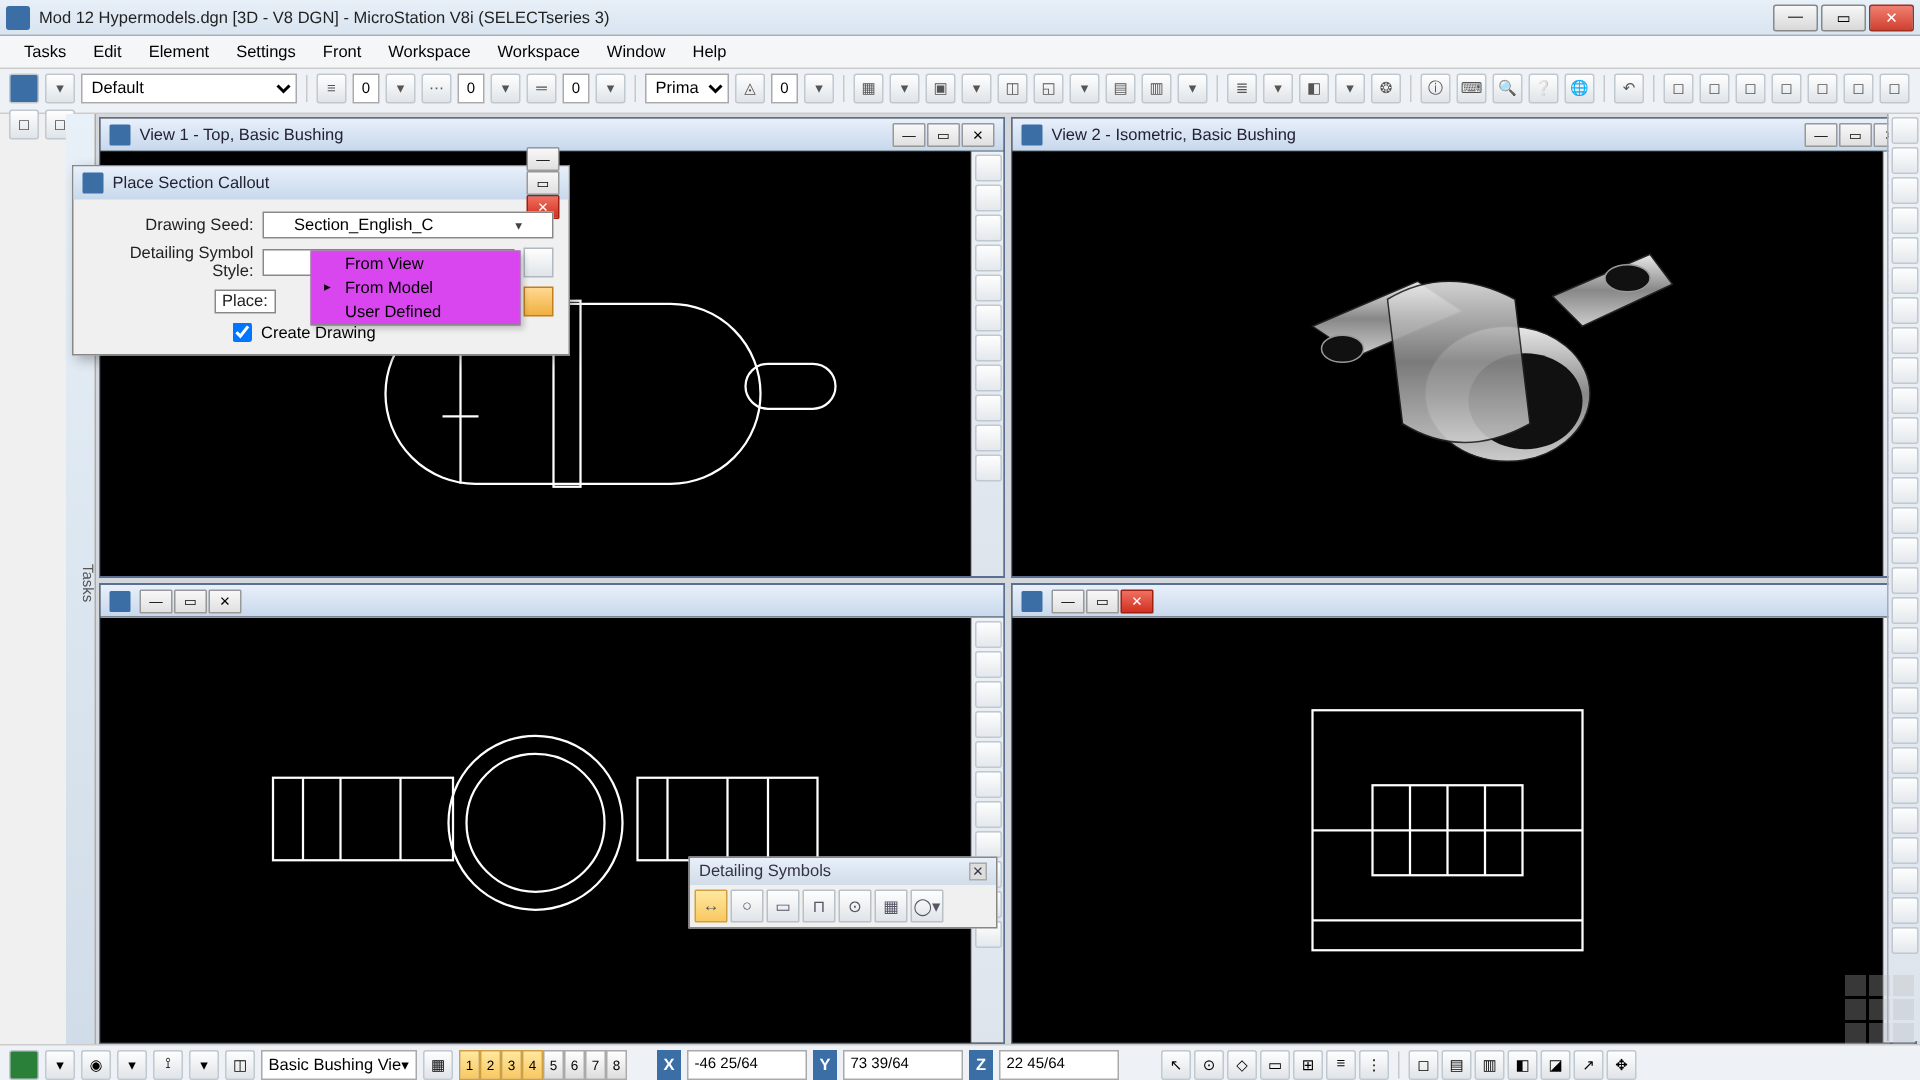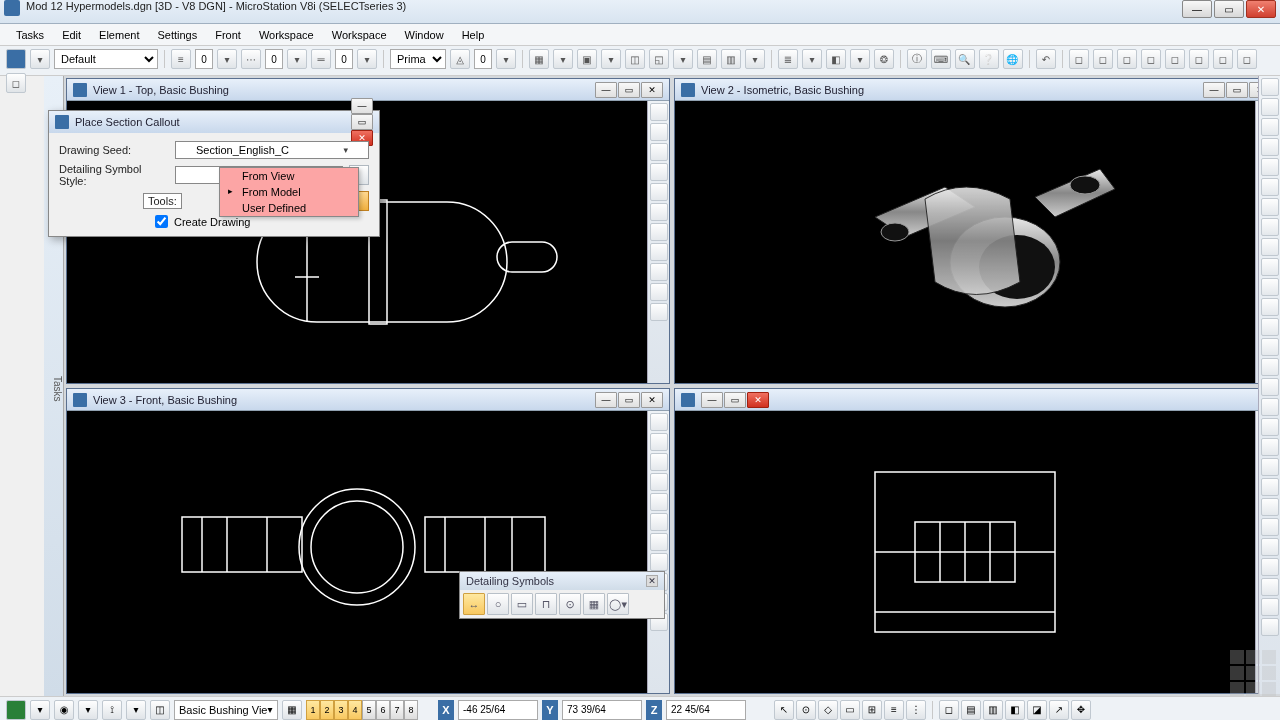--- a/index.html
+++ b/index.html
@@ -1,19 +1,19 @@
 <!DOCTYPE html>
 <html><head>
 <meta charset="utf-8">
 <style>
 * { box-sizing: border-box; margin: 0; padding: 0; font-family: "Segoe UI", Tahoma, sans-serif; font-size: 11px; }
 body { background: #f0f0f0; width: 1280px; height: 720px; overflow: hidden; user-select: none; }
 
 
-.titlebar { height: 24px; background: linear-gradient(#e8f0f8,#d8e4f0); display: flex; align-items: flex-start; padding: 0 4px; border-bottom: 1px solid #a0b0c0; }
+.titlebar { height: 24px; background: linear-gradient(#e8f0f8,#d8e4f0); display: flex; align-items: center; padding: 0 4px; border-bottom: 1px solid #a0b0c0; }
 .titlebar .app-icon { width: 16px; height: 16px; background: #3a6ea5; border-radius: 2px; margin-right: 6px; }
 .titlebar .title { flex: 1; color: #222; }
 .titlebar .winbtns { display: flex; gap: 2px; }
 .winbtn { width: 30px; height: 18px; background: linear-gradient(#f8f8f8,#d8d8d8); border: 1px solid #888; border-radius: 2px; display:flex; align-items:center; justify-content:center; font-size:10px; }
 .winbtn.close { background: linear-gradient(#f08070,#d04030); border-color:#a03020; color:white; }
 
 
 .menubar { height: 22px; background: #f4f6f8; display: flex; align-items: center; padding: 0 8px; gap: 2px; border-bottom: 1px solid #ccc; }
 .menubar span { padding: 2px 8px; cursor: default; }
 
@@ -44,27 +44,27 @@
 .view-row { display:flex; flex:1; }
 .right-tools { width: 22px; background: linear-gradient(#eef2f6,#dde4ec); border-left:1px solid #aab; display:flex; flex-direction:column; align-items:center; padding:2px 0; gap:2px; position:absolute; right:0; top:76px; height:618px; }
 
 
 .dialog { position:absolute; left:48px; top:110px; width:332px; background:#f0f0f0; border:1px solid #888; box-shadow: 3px 3px 8px rgba(0,0,0,0.3); z-index:100; }
 .dlg-title { height:22px; background:linear-gradient(#e8f0fa,#c8d8ec); display:flex; align-items:center; padding:0 6px; }
 .dlg-title .dicn { width:14px; height:14px; background:#3a6ea5; margin-right:6px; border-radius:1px; }
 .dlg-title .dttl { flex:1; font-size:11px; color:#223; }
 .dlg-body { padding: 8px 10px; }
 .dlg-row { display:flex; align-items:center; margin-bottom:4px; gap:6px; }
-.dlg-lbl { width:110px; text-align:left; font-size:11px; color:#222; }
+.dlg-lbl { width:110px; text-align:right; font-size:11px; color:#222; }
 .dlg-lbl.enab { background:#fff; border:1px solid #888; padding: 1px 4px; width:auto; min-width:36px; }
 .dlg-select { flex:1; height:18px; background:#fff; border:1px solid #888; padding:0 20px; font-size:11px; display:flex; align-items:center; justify-content:space-between; }
 .dlg-select::after { content:"▾"; font-size:9px; color:#444; }
 .dlg-chk { display:flex; align-items:center; gap:6px; margin-left:96px; margin-top:4px; }
 .dlg-chk input { width:13px; height:13px; }
-.dlg-menu { position:absolute; left:170px; top:56px; width:140px; background:#fca5a5; border:1px solid #888; box-shadow:2px 2px 4px rgba(0,0,0,0.2); z-index:110; }
+.dlg-menu { position:absolute; left:158px; top:56px; width:140px; background:#d946ef; border:1px solid #888; box-shadow:2px 2px 4px rgba(0,0,0,0.2); z-index:110; }
 .dlg-menu div { padding:2px 8px 2px 22px; font-size:11px; position:relative; }
 .dlg-menu .arrow::before { content:"▸"; position:absolute; left:8px; font-size:9px; }
 .dlg-tool { width:20px; height:20px; background:linear-gradient(#fefefe,#e0e4e8); border:1px solid #b0b8c0; }
 .dlg-tool.orange { background:linear-gradient(#ffd890,#f0b040); border-color:#c08020; }
 
 
 .float-tb { position:absolute; left:395px; top:495px; width:206px; background:#f0f0f0; border:1px solid #888; z-index:90; }
 .float-tb-title { height:18px; background:linear-gradient(#e8f0fa,#d0dce8); display:flex; align-items:center; padding:0 6px; font-size:10px; color:#334; }
 .float-tb-title span:first-child { flex:1; }
 .float-tb-title .fclose { width:12px; height:12px; font-size:9px; display:flex; align-items:center; justify-content:center; background:#ddd; border:1px solid #aaa; }
@@ -108,21 +108,21 @@
   <span>Front</span>
   <span>Workspace</span>
   <span>Workspace</span>
   <span>Window</span>
   <span>Help</span>
 </div>
 
 <div class="toolbars">
   <div class="tb-btn" style="background:#3a6ea5;"></div>
   <div class="tb-btn">▾</div>
-  <select class="tb-select" style="width:104px;"><option>Default</option></select>
+  <select class="tb-select" style="width:144px;"><option>Default</option></select>
   <div class="tb-sep"></div>
   <div class="tb-btn">≡</div>
   <div class="tb-num">0</div>
     <div class="tb-btn">▾</div>
   <div class="tb-btn">⋯</div>
   <div class="tb-num">0</div>
     <div class="tb-btn">▾</div>
   <div class="tb-btn">═</div>
   <div class="tb-num">0</div>
     <div class="tb-btn">▾</div>
@@ -254,21 +254,20 @@
               <div class="vt-btn"></div>
               <div class="vt-btn"></div>
               <div class="vt-btn"></div>
           </div>
         </div>
       </div>
 
       <div class="view-win">
         <div class="view-title">
           <div class="vicn"></div>
-          <div class="vttl">View 3 - Front, Basic Bushing</div>
           <div class="vbtns">
             <div class="vbtn">—</div>
             <div class="vbtn">▭</div>
             <div class="vbtn">✕</div>
           </div>
         </div>
         <div class="view-row">
           <div class="view-body">
             <svg class="draw" viewBox="0 0 580 280">
               <g fill="none" stroke="white" stroke-width="1.5">
@@ -408,21 +407,21 @@
           <span>Section_English_C</span>
         </div>
     </div>
     <div class="dlg-row">
       <div class="dlg-lbl">Detailing Symbol Style:</div>
       <div style="flex:1; height:18px; background:#fff; border:1px solid #888;"></div>
       <div class="dlg-tool"></div>
     </div>
     <div class="dlg-row">
       <div style="width:78px;"></div>
-      <div class="dlg-lbl enab">Tools:</div>
+      <div class="dlg-lbl enab">Place:</div>
       <div style="flex:1;"></div>
       <div class="dlg-tool orange"></div>
     </div>
     <div class="dlg-chk">
       <input type="checkbox" checked="" style="">
       <span>Create Drawing</span>
     </div>
   </div>
 
   <div class="dlg-menu">

